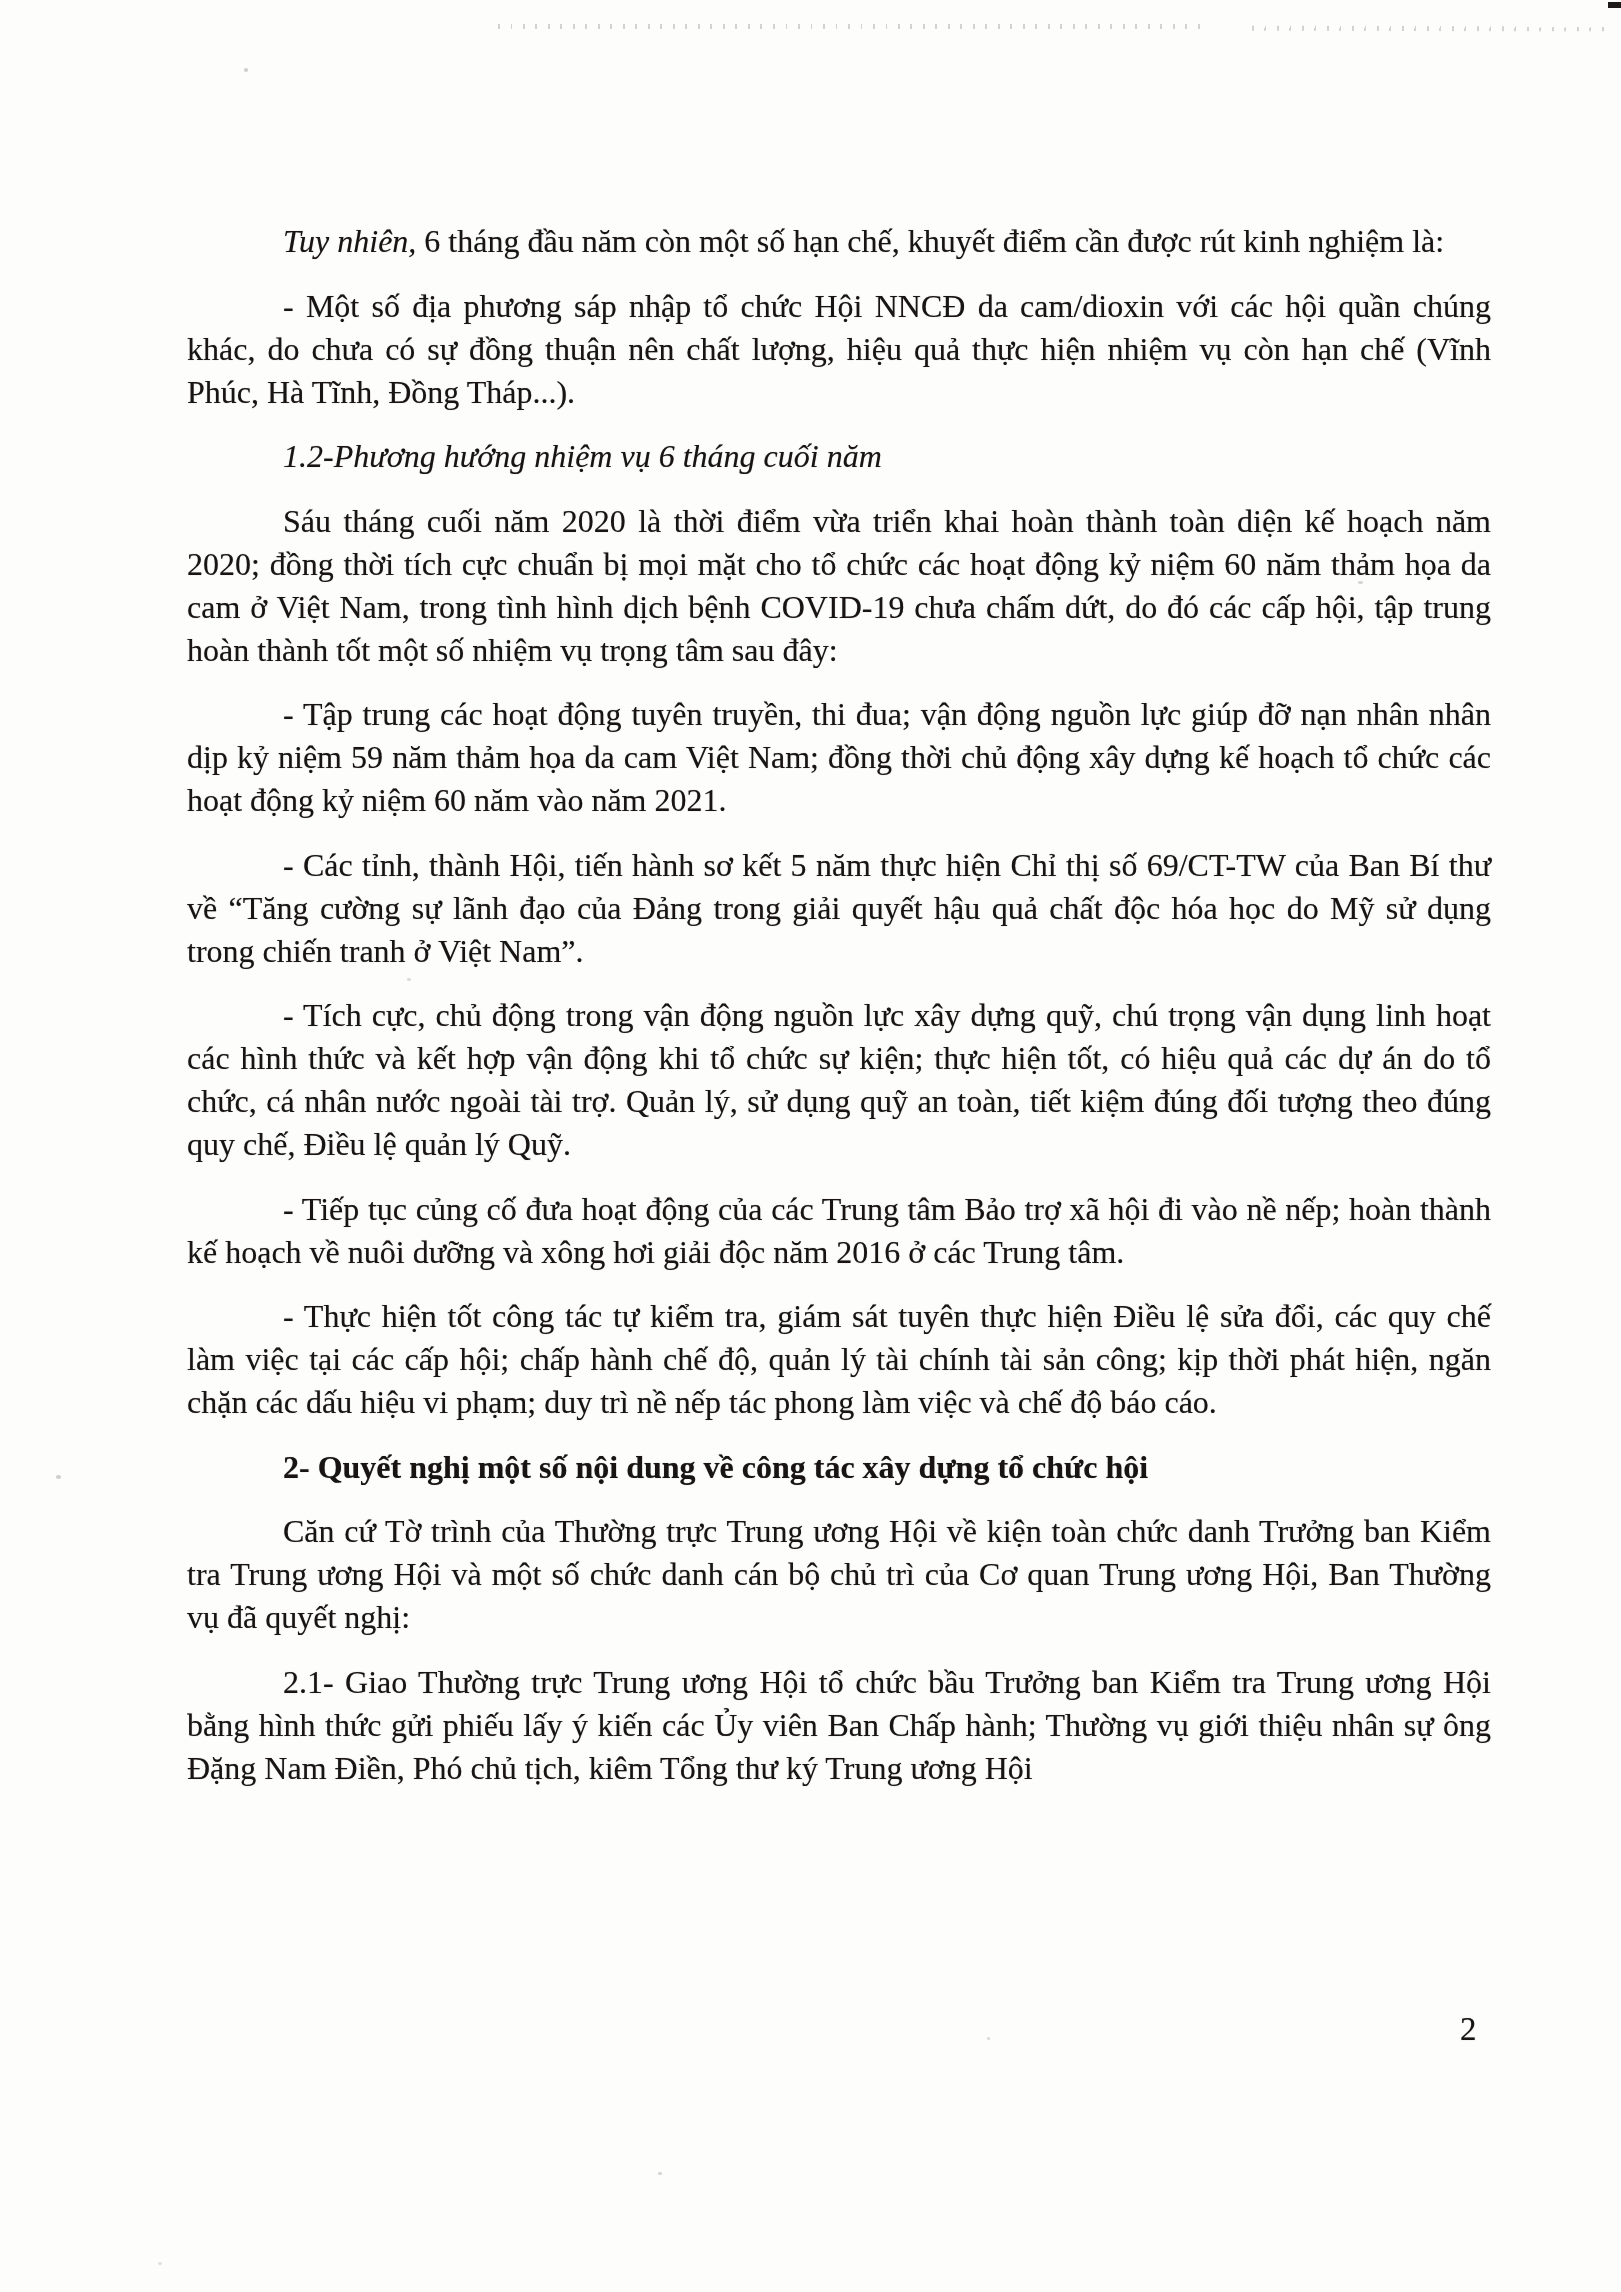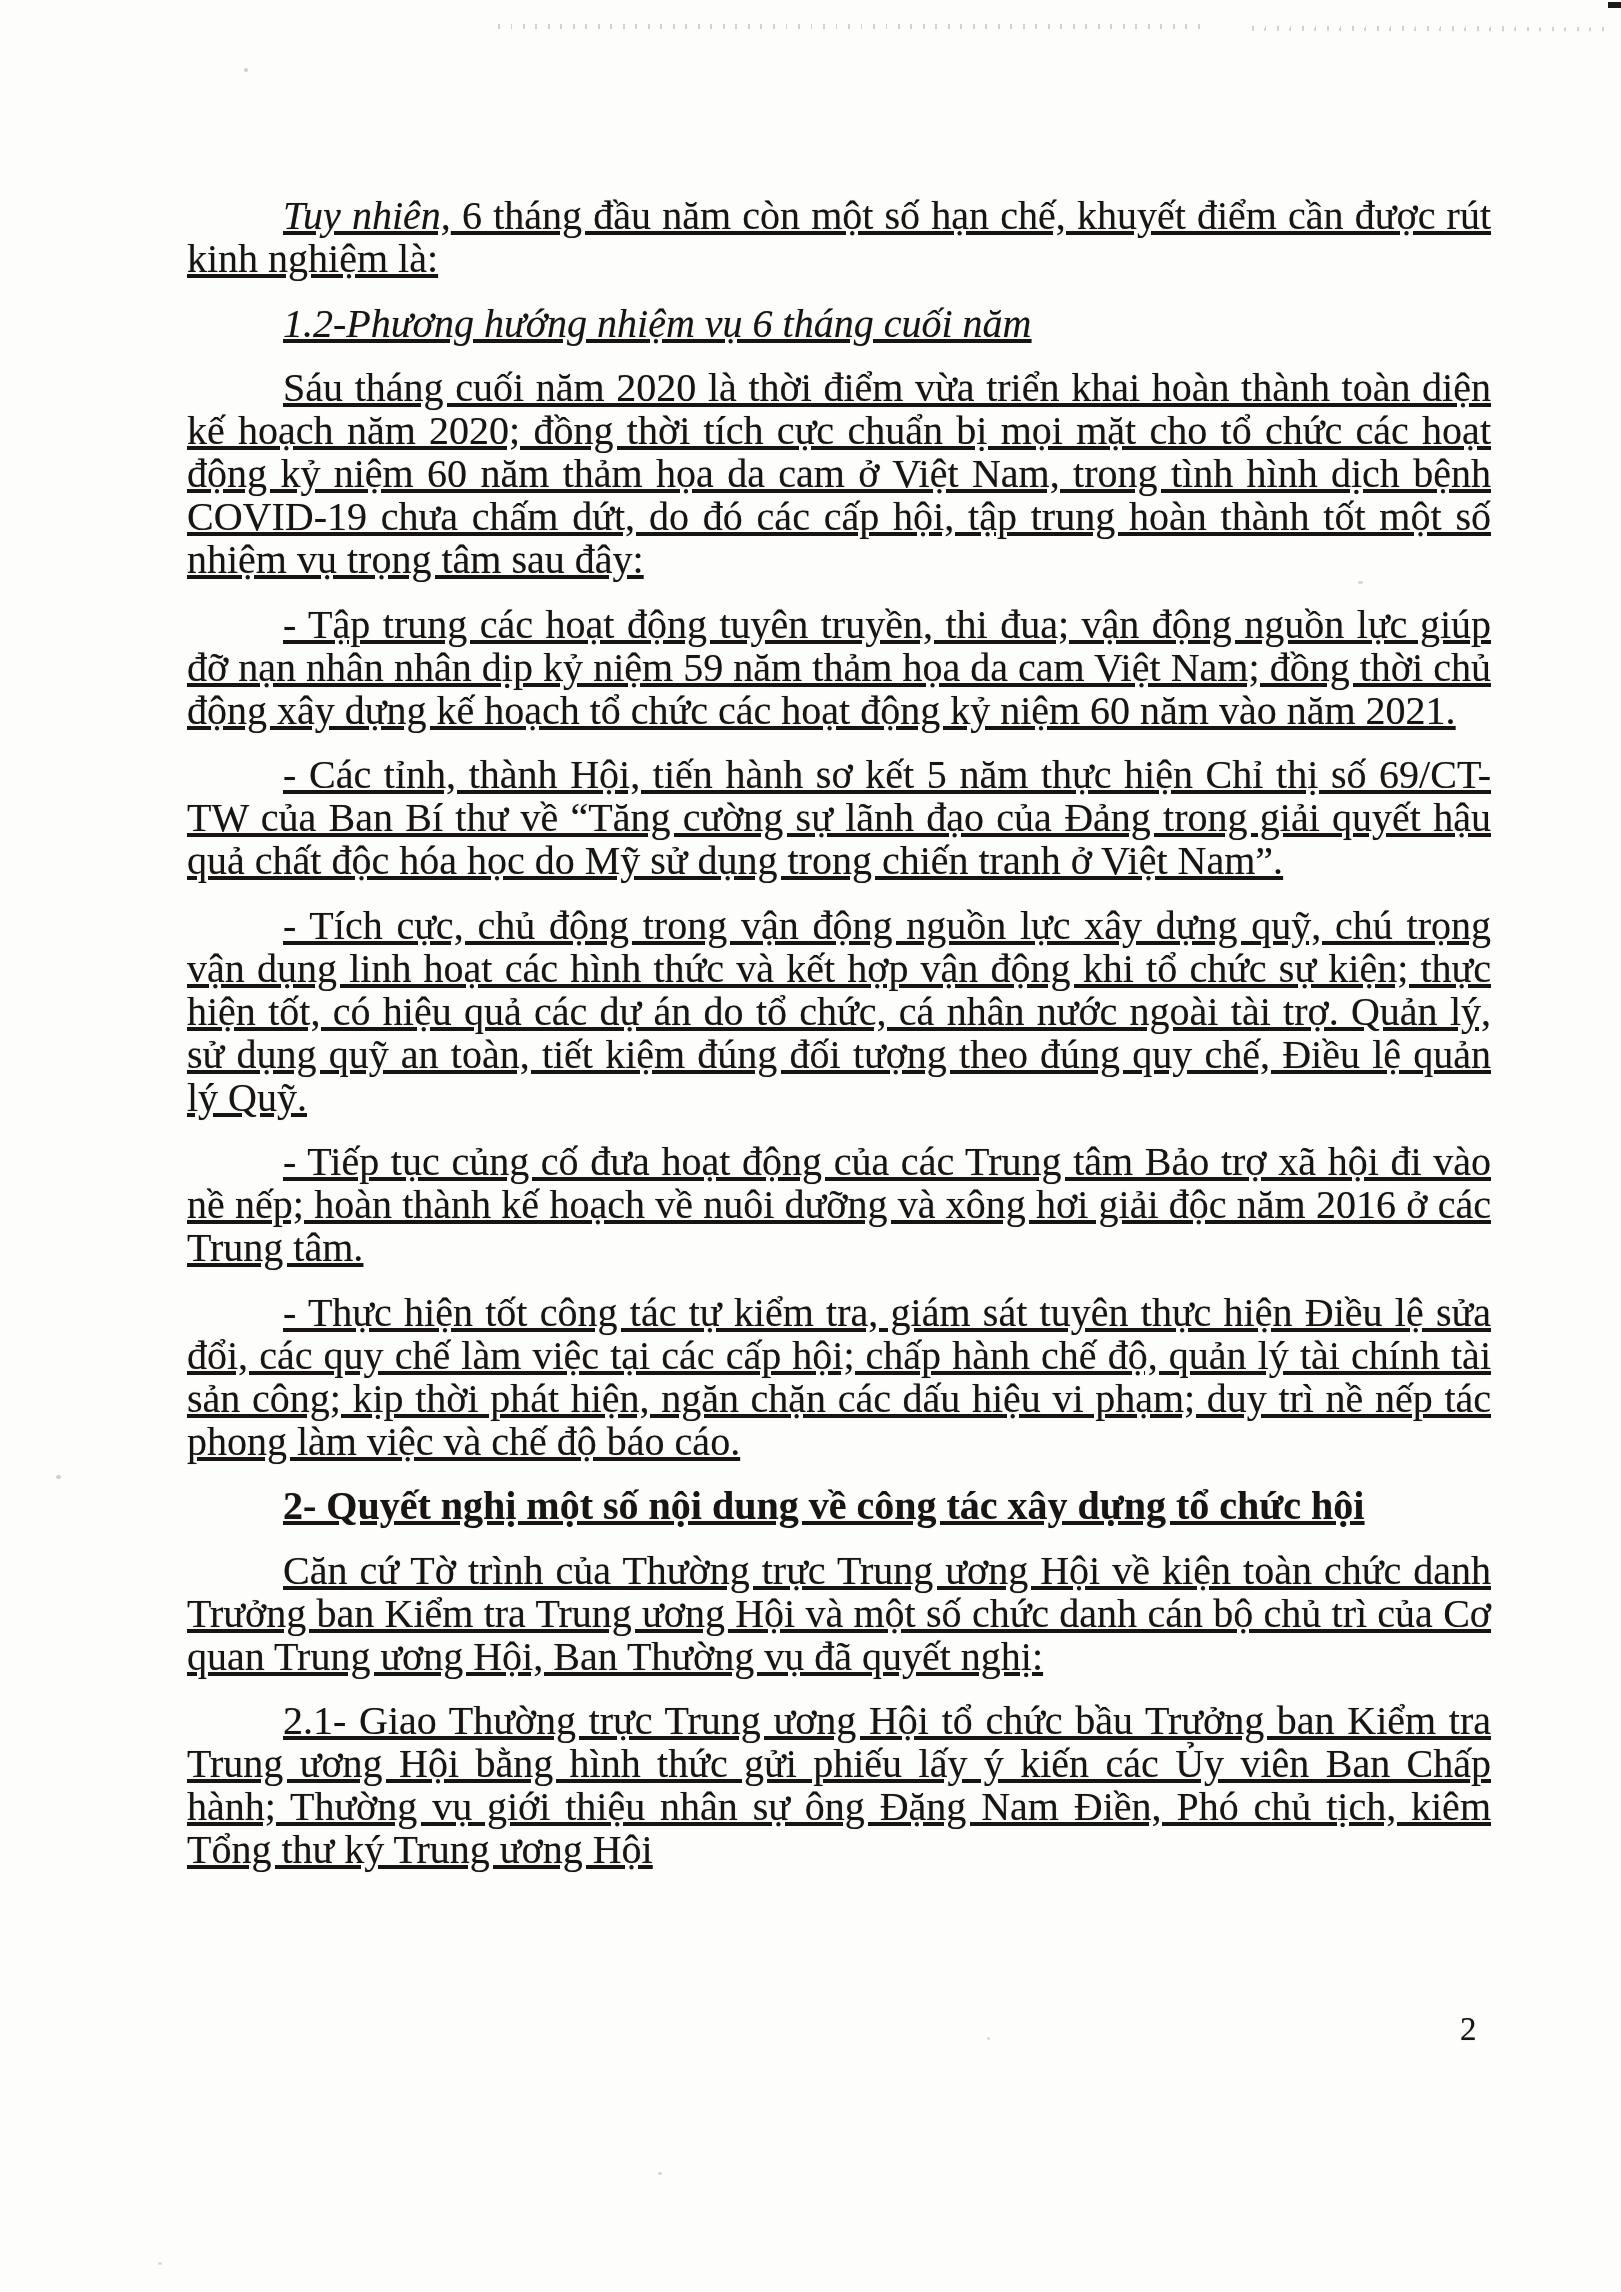--- a/index.html
+++ b/index.html
@@ -12,28 +12,27 @@
     position:relative;
     width:1621px;
     height:2293px;
     background:var(--paper);
     overflow:hidden;
     font-family:"Liberation Serif","DejaVu Serif",serif;
   }
   .content{
     position:absolute;
     left:187px;
-    top:194px;
+    top:220px;
     width:1304px;
     color:var(--ink);
-    font-size:40px;
+    font-size:32px;
     line-height:43px;
     text-align:justify;
     text-shadow:0 0 0.9px rgba(28,24,20,.45);
-    text-decoration:underline;
   }
   .para{
     margin:0 0 21.5px 0;
     text-indent:96px;
   }
   .heading-italic{font-style:italic;}
   .heading-bold{font-weight:bold;}
   .page-number{
     position:absolute;
     left:1460px;
@@ -86,20 +85,21 @@
   <div class="speck s3"></div>
   <div class="speck s4"></div>
   <div class="speck s5"></div>
   <div class="speck s6"></div>
   <div class="speck s7"></div>
 
   <main class="content">
     <p class="para"><em>Tuy nhiên,</em><span> 6 tháng đầu năm còn một số hạn chế, khuyết điểm cần được rút kinh nghiệm là:</span></p>
 
 
+    <p class="para">- Một số địa phương sáp nhập tổ chức Hội NNCĐ da cam/dioxin với các hội quần chúng khác, do chưa có sự đồng thuận nên chất lượng, hiệu quả thực hiện nhiệm vụ còn hạn chế (Vĩnh Phúc, Hà Tĩnh, Đồng Tháp...).</p>
 
     <p class="para heading-italic">1.2-Phương hướng nhiệm vụ 6 tháng cuối năm</p>
 
     <p class="para">Sáu tháng cuối năm 2020 là thời điểm vừa triển khai hoàn thành toàn diện kế hoạch năm 2020; đồng thời tích cực chuẩn bị mọi mặt cho tổ chức các hoạt động kỷ niệm 60 năm thảm họa da cam ở Việt Nam, trong tình hình dịch bệnh COVID-19 chưa chấm dứt, do đó các cấp hội, tập trung hoàn thành tốt một số nhiệm vụ trọng tâm sau đây:</p>
 
     <p class="para">- Tập trung các hoạt động tuyên truyền, thi đua; vận động nguồn lực giúp đỡ nạn nhân nhân dịp kỷ niệm 59 năm thảm họa da cam Việt Nam; đồng thời chủ động xây dựng kế hoạch tổ chức các hoạt động kỷ niệm 60 năm vào năm 2021.</p>
 
     <p class="para">- Các tỉnh, thành Hội, tiến hành sơ kết 5 năm thực hiện Chỉ thị số 69/CT-TW của Ban Bí thư về “Tăng cường sự lãnh đạo của Đảng trong giải quyết hậu quả chất độc hóa học do Mỹ sử dụng trong chiến tranh ở Việt Nam”.</p>
 
     <p class="para">- Tích cực, chủ động trong vận động nguồn lực xây dựng quỹ, chú trọng vận dụng linh hoạt các hình thức và kết hợp vận động khi tổ chức sự kiện; thực hiện tốt, có hiệu quả các dự án do tổ chức, cá nhân nước ngoài tài trợ. Quản lý, sử dụng quỹ an toàn, tiết kiệm đúng đối tượng theo đúng quy chế, Điều lệ quản lý Quỹ.</p>

